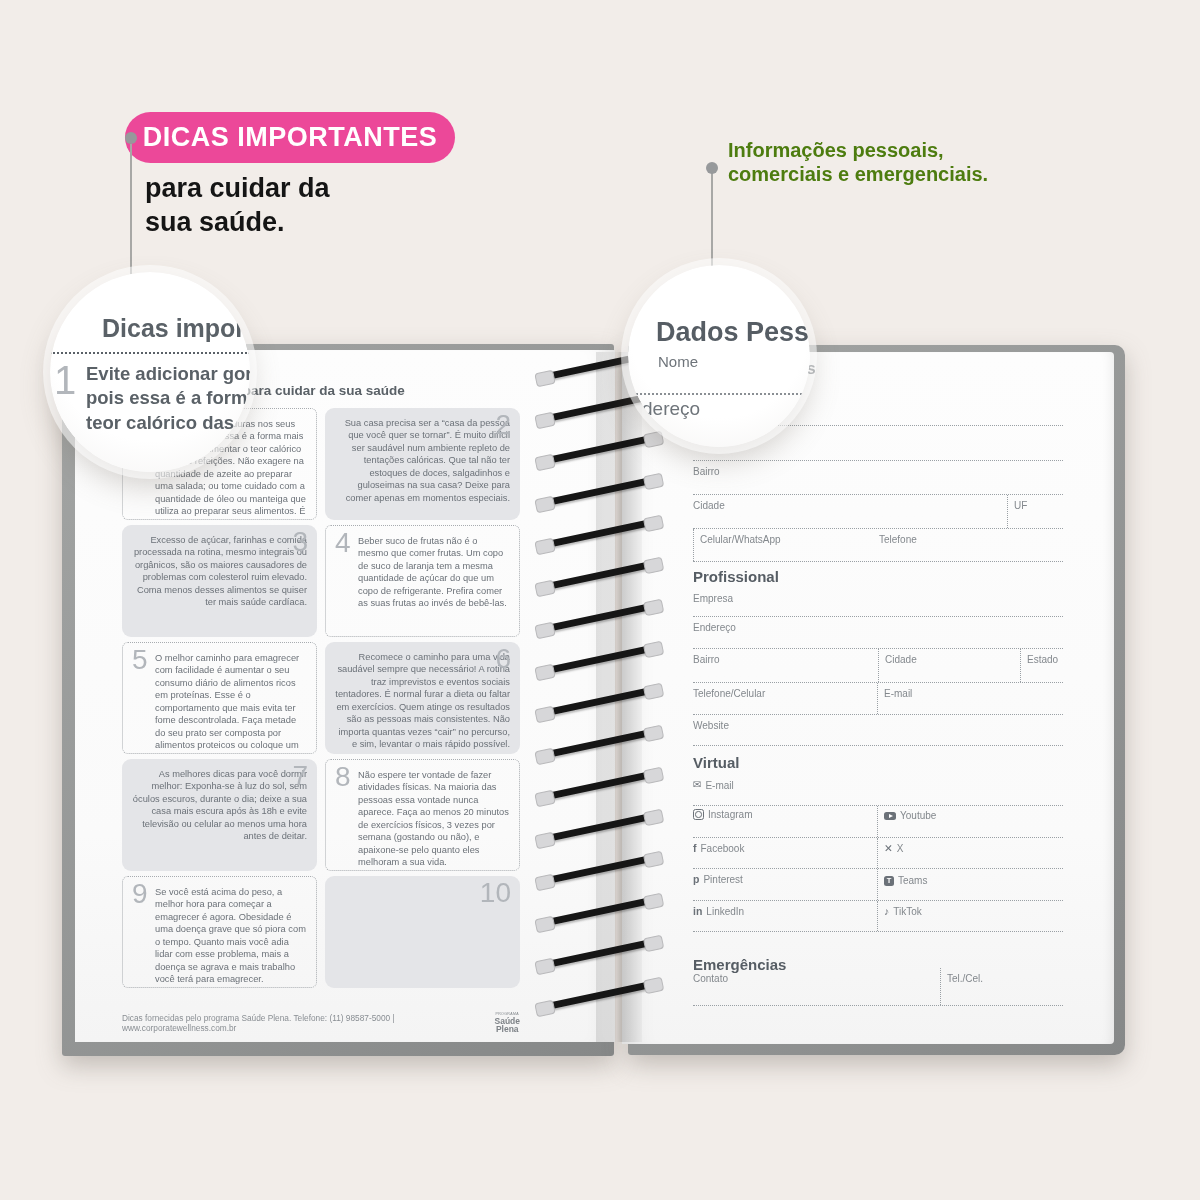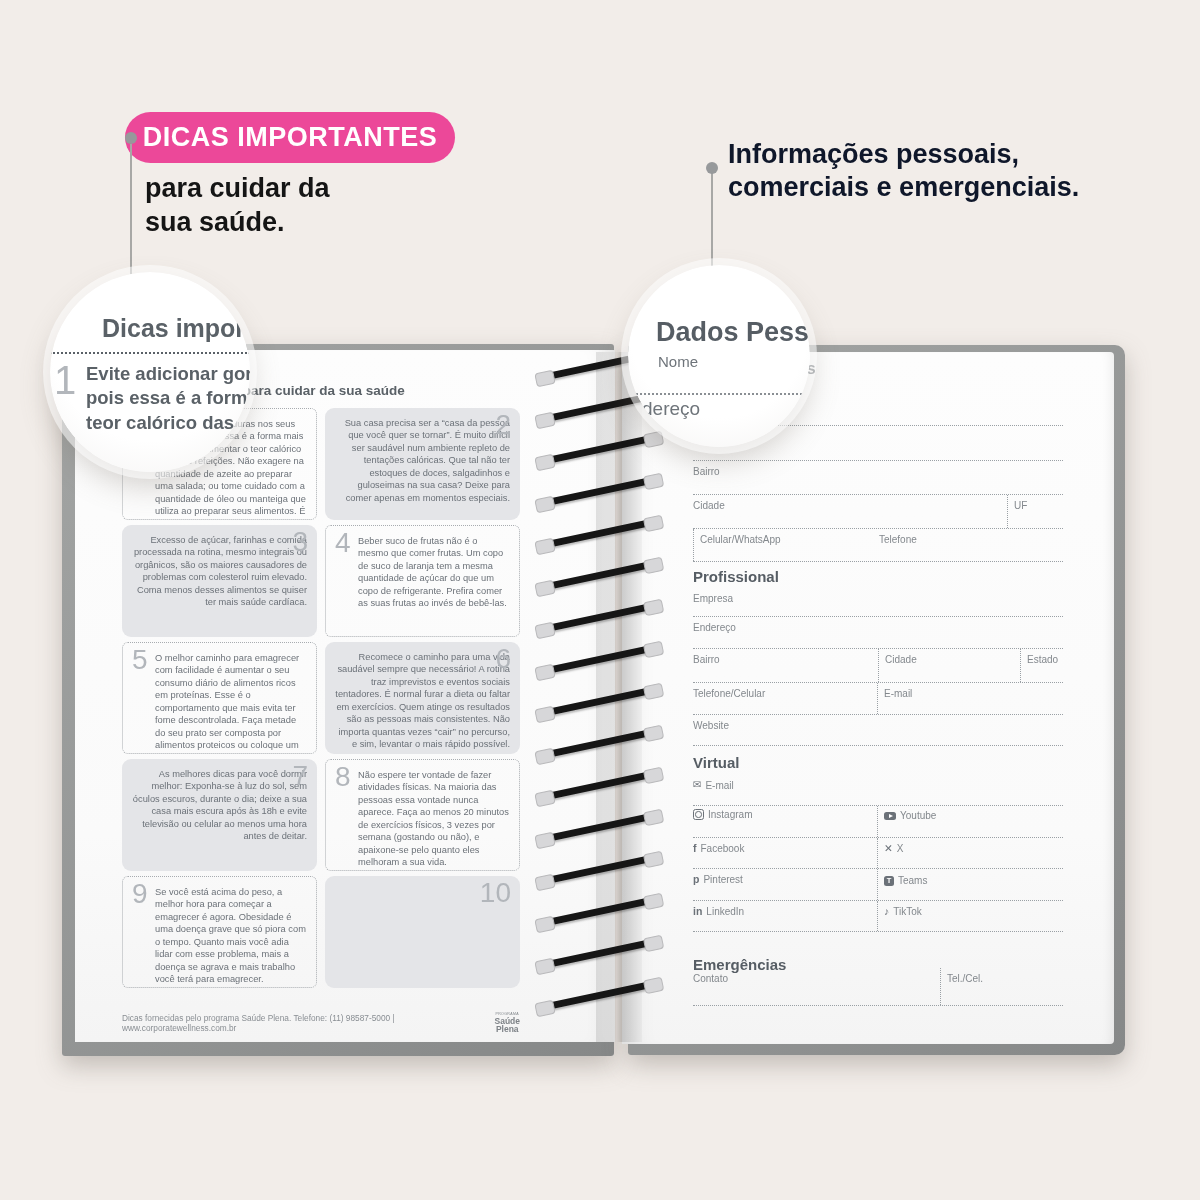--- a/index.html
+++ b/index.html
@@ -4,21 +4,21 @@
 <style>
   html,body{margin:0;padding:0;}
   body{font-family:"Liberation Sans","DejaVu Sans",sans-serif;}
   .canvas{position:relative;width:1200px;height:1200px;background:#f2ede9;overflow:hidden;}
 
   
   .pill{position:absolute;left:125px;top:112px;width:330px;height:51px;background:#ec4899;
         border-radius:26px;color:#fff;font-weight:bold;font-size:27px;letter-spacing:.5px;
         display:flex;align-items:center;justify-content:center;}
   .sub{position:absolute;left:145px;top:172px;font-size:27px;font-weight:bold;color:#151515;line-height:1.25;}
-  .cr{position:absolute;left:728px;top:138px;font-size:27px;font-weight:bold;color:#0f172a;line-height:1.22;}
+  .cr{position:absolute;left:728px;top:138px;font-size:20px;font-weight:bold;color:#4d7c0f;line-height:1.22;}
 
   .vline{position:absolute;width:2px;background:#a8a8a6;}
   .cdot{position:absolute;width:12px;height:12px;border-radius:50%;background:#97999b;}
 
   
   .cover{position:absolute;background:linear-gradient(135deg,#a3a5a4,#868888);border-radius:3px;
          box-shadow:0 10px 24px rgba(110,100,92,.35);}
   .cover-left{left:62px;top:344px;width:552px;height:712px;}
   .cover-right{left:628px;top:345px;width:497px;height:710px;border-radius:3px 10px 10px 3px;}
   .page{position:absolute;background:linear-gradient(180deg,#fdfdfd 0%,#fafafa 70%,#f4f4f4 100%);}

